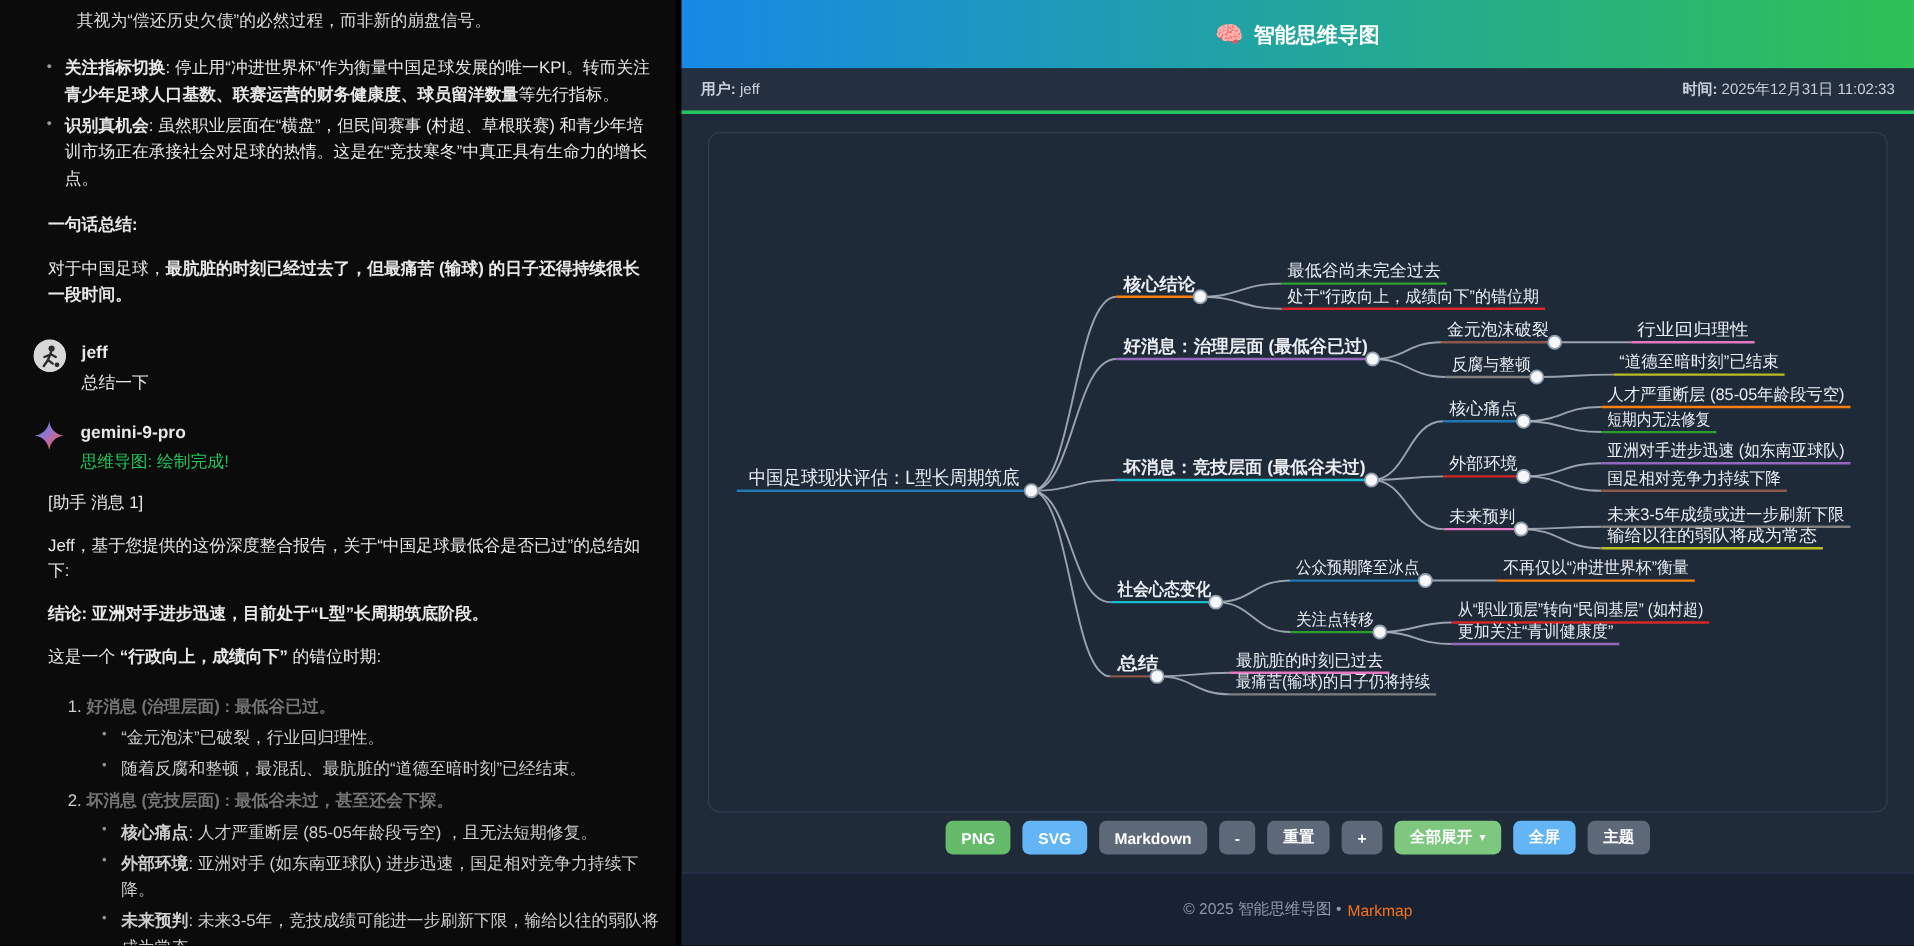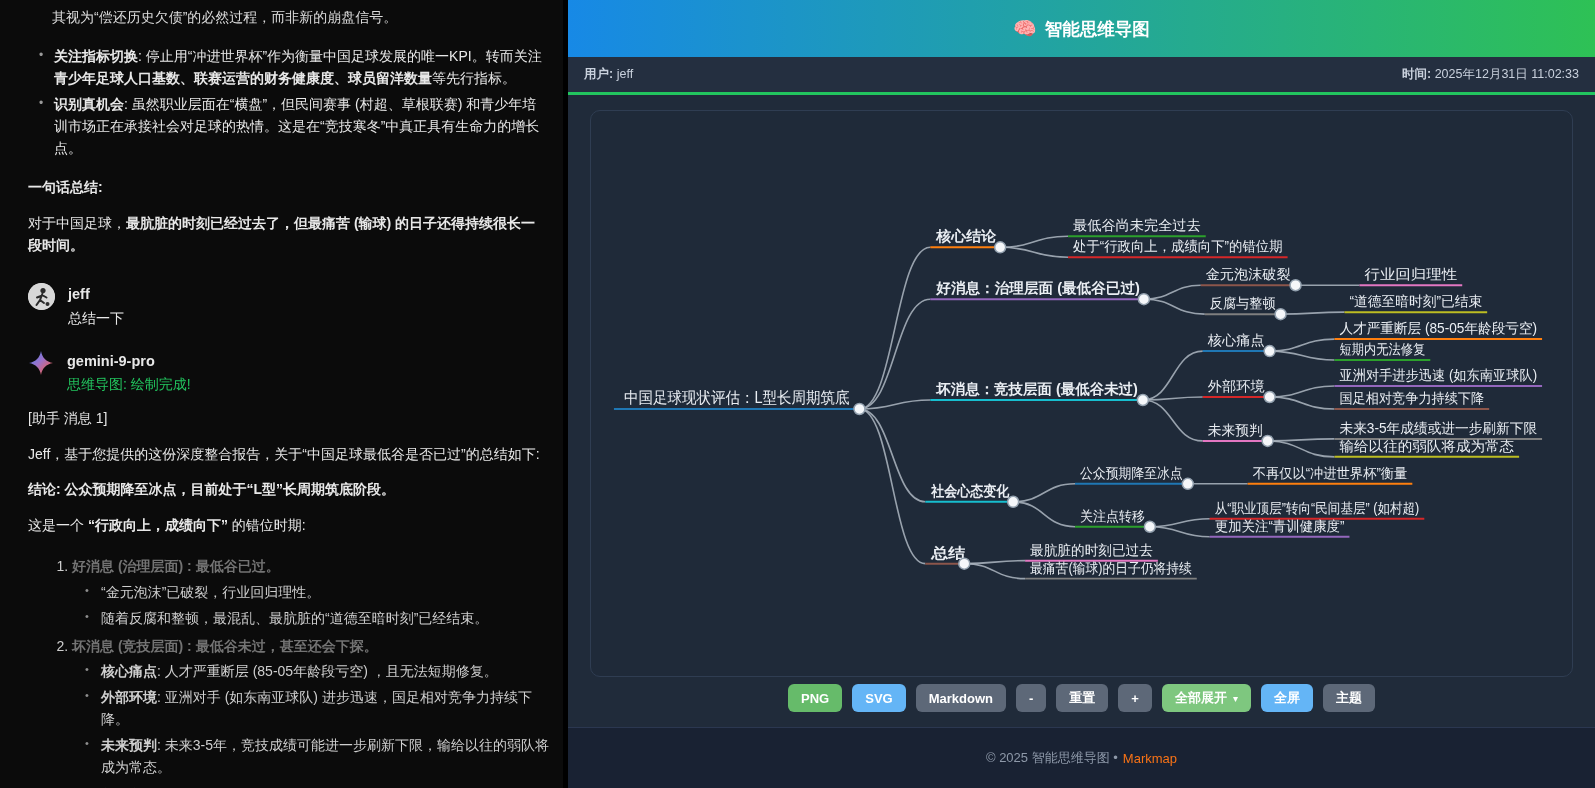--- a/index.html
+++ b/index.html
@@ -4,21 +4,21 @@
 <style>
   html,body{margin:0;padding:0}
   body{width:1595px;height:788px;overflow:hidden;background:#000;
        font-family:"Liberation Sans","DejaVu Sans",sans-serif;}
   .page{display:flex;width:1595px;height:788px}
 
   
   .chat{flex:0 0 563px;width:563px;box-sizing:border-box;background:#0b0b0b;color:#e8e8e8;
         font-size:14px;line-height:1.56;padding:0 14px 0 28px;display:flex;flex-direction:column;overflow:hidden}
   .chat .b{font-weight:700}
-  .chat p{margin:7px 0}
+  .chat p{margin:7px 12px}
   .clip{margin-top:-8px;padding-left:24px;color:#dedede}
   ul.blt{list-style:none;margin:5px 0;padding-left:10px}
   ul.blt>li{position:relative;padding-left:16px;margin:5px 0}
   ul.blt>li::before{content:"•";position:absolute;left:1px;color:#9a9a9a;font-size:12px}
   .h-bold{font-weight:700;margin:10px 0 4px}
   .msg{display:flex;gap:13px;margin-top:20px;align-items:flex-start}
   .avatar{width:27px;height:27px;border-radius:50%;background:#d8d8d8;flex:0 0 27px;
           display:flex;align-items:center;justify-content:center;overflow:hidden}
   .gicon{width:26px;height:26px;flex:0 0 26px;display:flex;align-items:center;justify-content:center}
   .uname{font-weight:700;font-size:14.5px;line-height:1.3;margin-top:2px}
@@ -116,21 +116,21 @@
         </svg>
       </div>
       <div>
         <div class="uname">gemini-9-pro</div>
         <div class="status">思维导图: 绘制完成!</div>
       </div>
     </div>
 
     <p style="margin-top:12px">[助手 消息 1]</p>
     <p>Jeff，基于您提供的这份深度整合报告，关于“中国足球最低谷是否已过”的总结如下:</p>
-    <p class="b">结论: 公众预期降至冰点，目前处于“L型”长周期筑底阶段。</p>
+    <p class="b">结论: 亚洲对手进步迅速，目前处于“L型”长周期筑底阶段。</p>
     <p><span>这是一个 </span><span class="b">“行政向上，成绩向下”</span><span> 的错位时期:</span></p>
 
     <ol class="main">
       <li>
         <span class="b t">好消息 (治理层面) : 最低谷已过。</span>
         <ul>
           <li>“金元泡沫”已破裂，行业回归理性。</li>
           <li>随着反腐和整顿，最混乱、最肮脏的“道德至暗时刻”已经结束。</li>
         </ul>
       </li>

